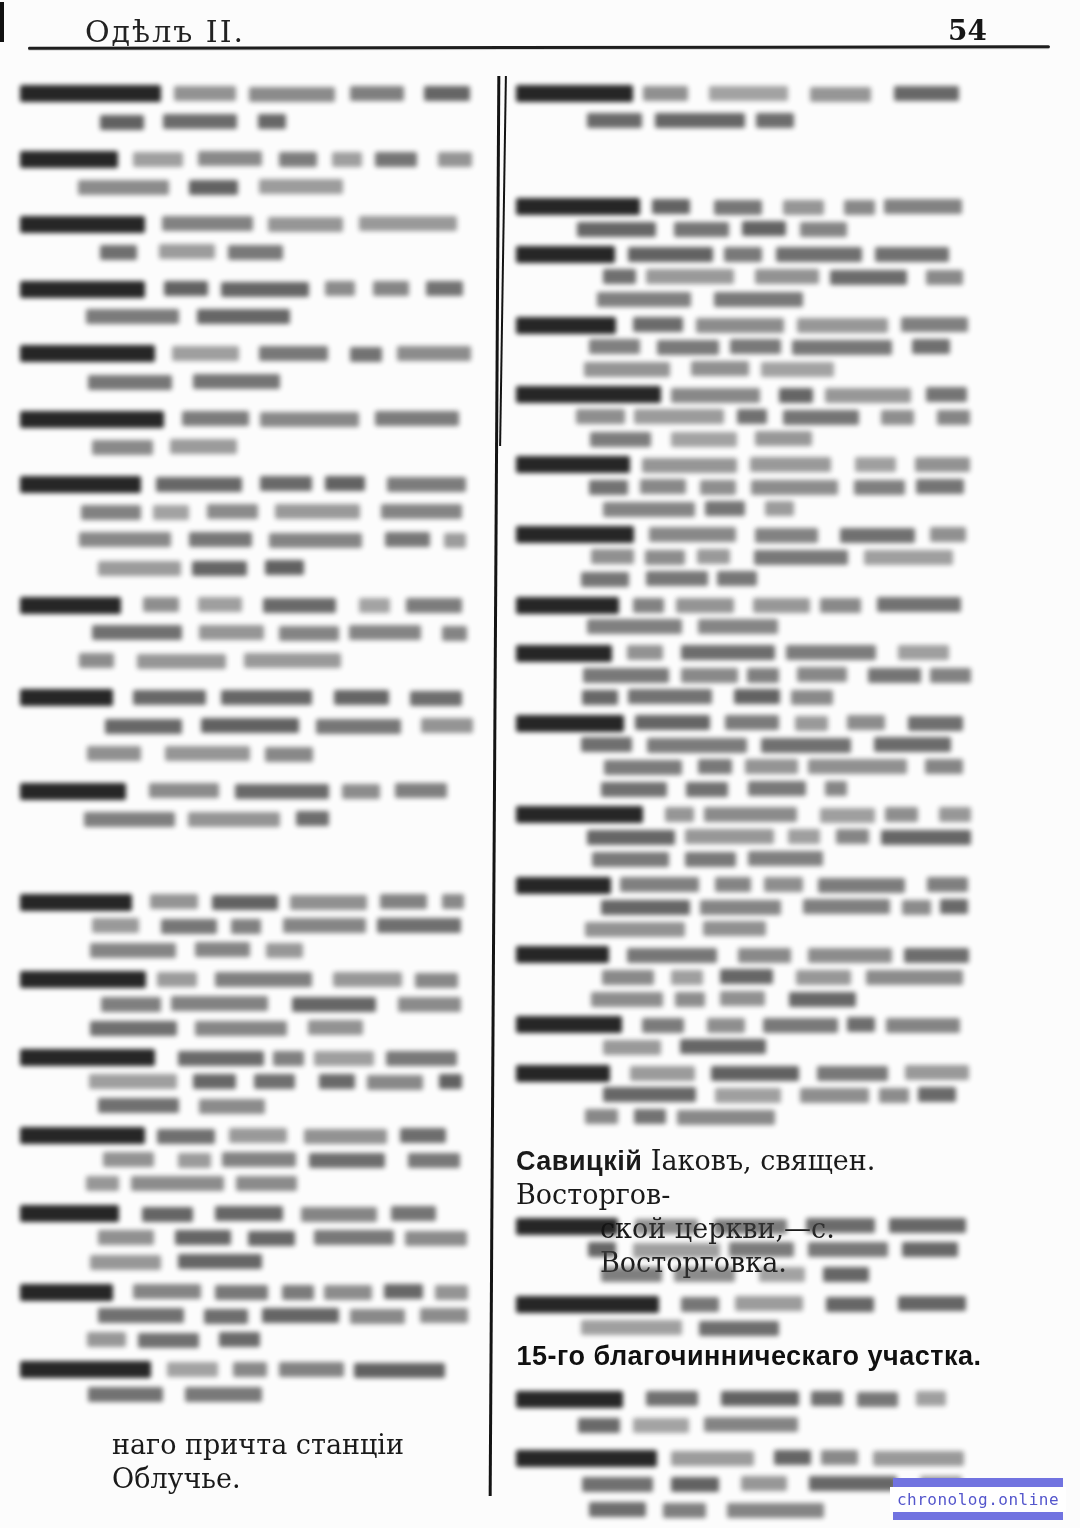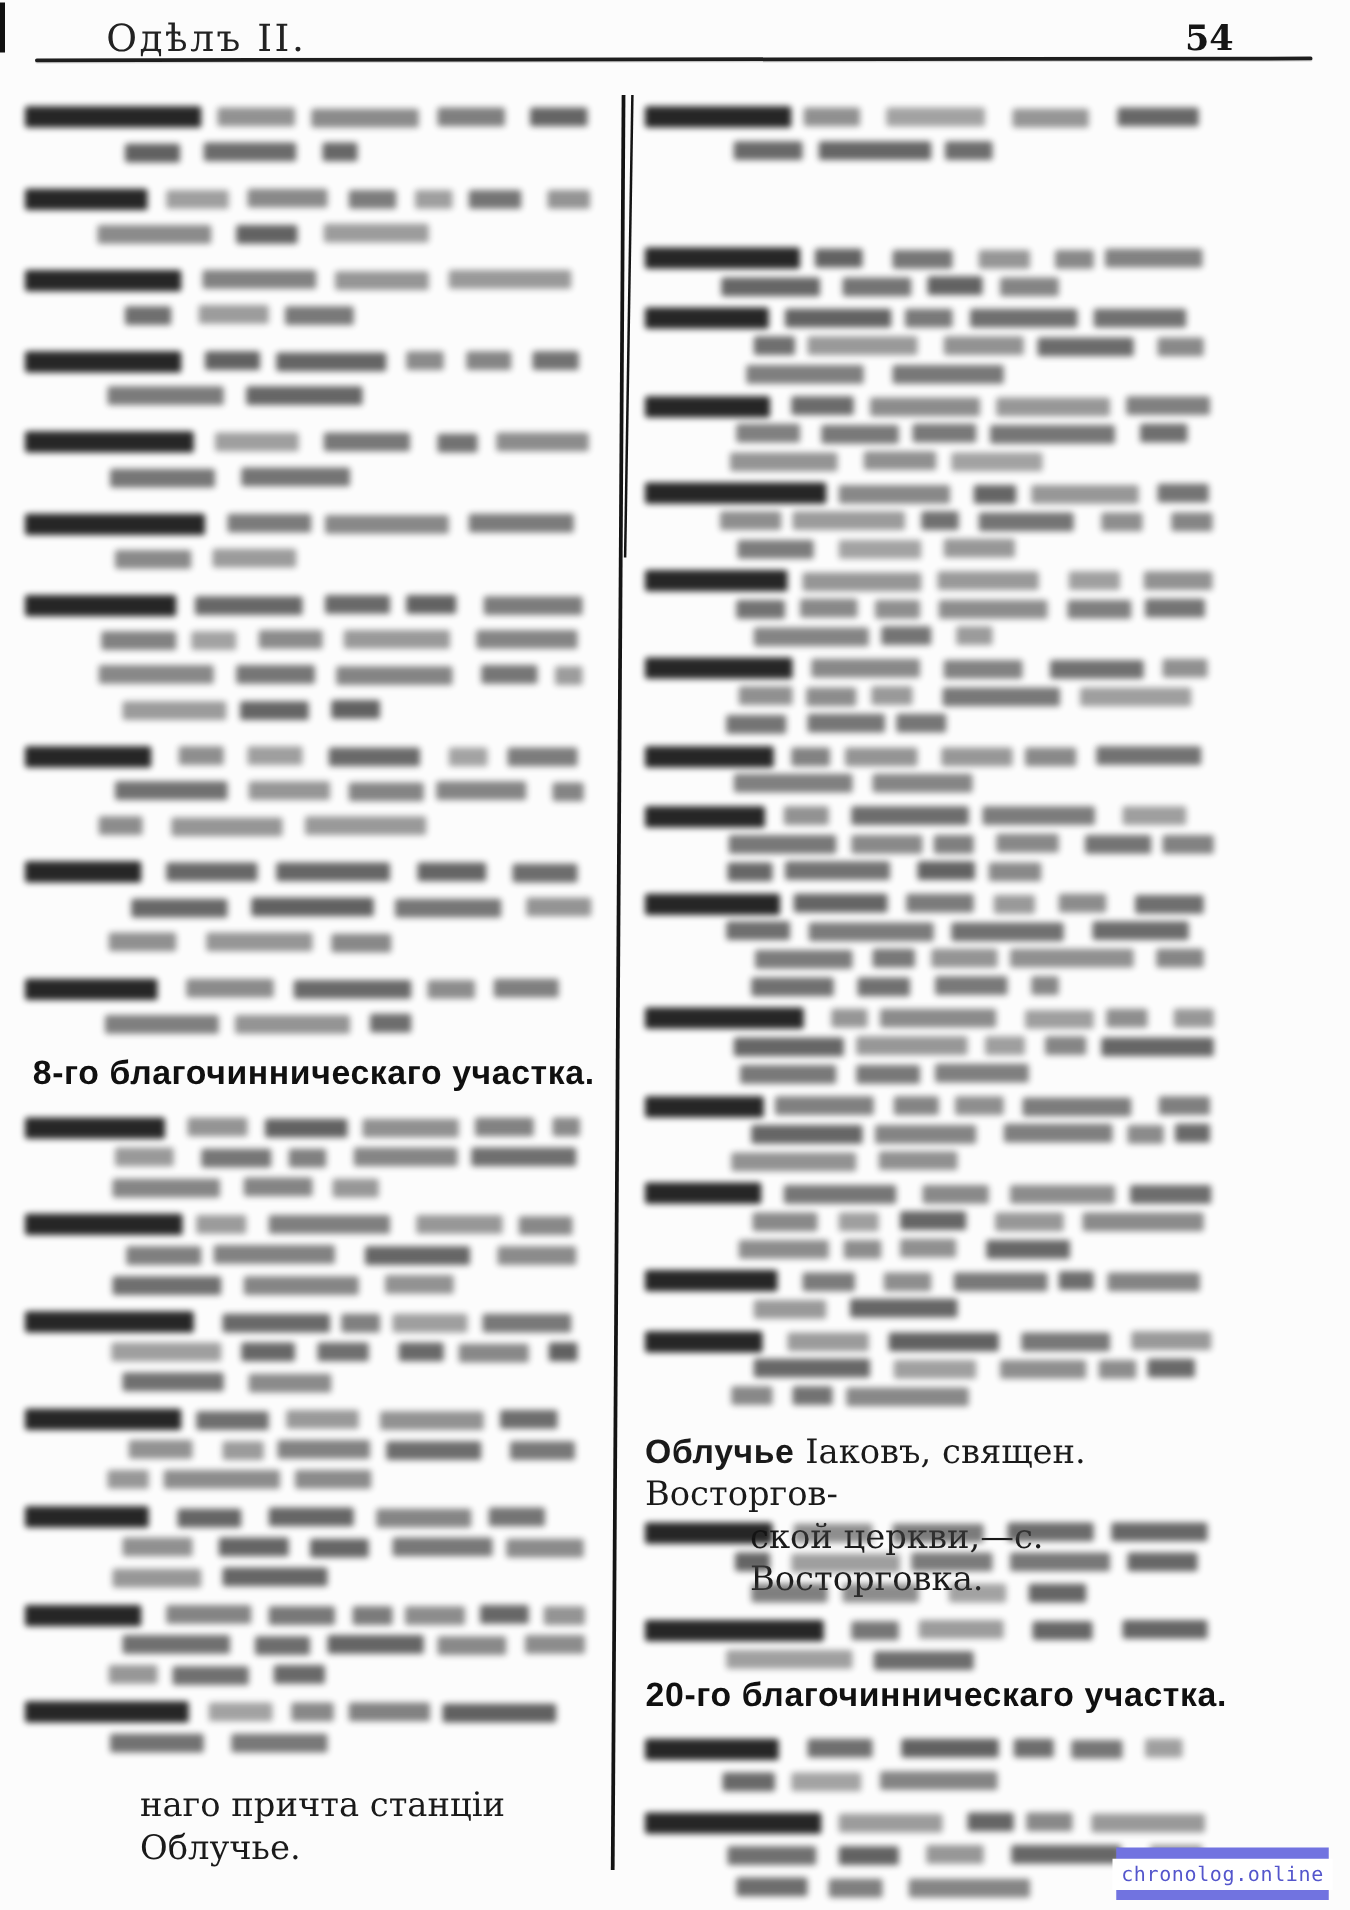--- a/index.html
+++ b/index.html
@@ -265,21 +265,20 @@
             <span class="bar" style="opacity: 0.63; width: 38px; margin-right: 15px; margin-top: 1.2px;"></span>
             <span class="bar" style="opacity: 0.71; width: 52px; margin-right: 16px; margin-top: -1.3px;"></span>
           </div>
           <div class="blur-line" style="height: 28px; padding-left: 64px;">
             <span class="bar" style="opacity: 0.71; width: 91px; margin-right: 13px; margin-top: 0.2px;"></span>
             <span class="bar" style="opacity: 0.59; width: 92px; margin-right: 16px; margin-top: 0.7px;"></span>
             <span class="bar" style="opacity: 0.81; width: 33px; margin-right: 22px; margin-top: -0.4px;"></span>
           </div>
         </div>
       </div>
-      <div class="section-heading" style="top: 843px;">8-го благочинническаго участка.</div>
       <div class="blur-block" style="top: 890px;">
         <div class="blur-entry" style="margin-bottom: 6px;">
           <div class="blur-line" style="height: 24px; padding-left: 0px;">
             <span class="bar lead-bar" style="width: 116px; margin-right: 18px; margin-top: 0.4px;"></span>
             <span class="bar" style="opacity: 0.59; width: 49px; margin-right: 14px; margin-top: -0.1px;"></span>
             <span class="bar" style="opacity: 0.87; width: 68px; margin-right: 12px; margin-top: 0.4px;"></span>
             <span class="bar" style="opacity: 0.61; width: 80px; margin-right: 13px; margin-top: 1.3px;"></span>
             <span class="bar" style="opacity: 0.69; width: 48px; margin-right: 15px; margin-top: -0.6px;"></span>
             <span class="bar" style="opacity: 0.65; width: 23px; margin-right: 18px; margin-top: -1.2px;"></span>
           </div>
@@ -720,21 +719,21 @@
             <span class="bar" style="opacity: 0.83; width: 38px; margin-right: 20px; margin-top: -1.4px;"></span>
           </div>
           <div class="blur-line" style="height: 22px; padding-left: 69px;">
             <span class="bar" style="opacity: 0.66; width: 33px; margin-right: 16px; margin-top: -0.6px;"></span>
             <span class="bar" style="opacity: 0.78; width: 32px; margin-right: 11px; margin-top: -0.5px;"></span>
             <span class="bar" style="opacity: 0.66; width: 98px; margin-right: 12px; margin-top: 1.5px;"></span>
           </div>
         </div>
       </div>
       <div class="clear-entry" style="top: 1144px;">
-        <div><span class="lead">Облучье</span><span> Іаковъ, священ. Восторгов-</span></div>
+        <div><span class="lead">Савицкій</span><span> Іаковъ, священ. Восторгов-</span></div>
         <div style="margin-left: 84px;">ской церкви,—с. Восторговка.</div>
       </div>
       <div class="blur-block" style="top: 1214px;">
         <div class="blur-entry" style="margin-bottom: 6px;">
           <div class="blur-line" style="height: 24px; padding-left: 0px;">
             <span class="bar lead-bar" style="width: 103px; margin-right: 17px; margin-top: 0.8px;"></span>
             <span class="bar" style="opacity: 0.62; width: 63px; margin-right: 16px; margin-top: 1.4px;"></span>
             <span class="bar" style="opacity: 0.73; width: 74px; margin-right: 19px; margin-top: 0.9px;"></span>
             <span class="bar" style="opacity: 0.82; width: 69px; margin-right: 14px; margin-top: -1px;"></span>
             <span class="bar" style="opacity: 0.84; width: 78px; margin-right: 16px; margin-top: -0.5px;"></span>
@@ -760,21 +759,21 @@
             <span class="bar" style="opacity: 0.54; width: 70px; margin-right: 23px; margin-top: -0.9px;"></span>
             <span class="bar" style="opacity: 0.85; width: 50px; margin-right: 24px; margin-top: 0.4px;"></span>
             <span class="bar" style="opacity: 0.86; width: 70px; margin-right: 16px; margin-top: -0.5px;"></span>
           </div>
           <div class="blur-line" style="height: 24px; padding-left: 65px;">
             <span class="bar" style="opacity: 0.52; width: 101px; margin-right: 17px; margin-top: -1.5px;"></span>
             <span class="bar" style="opacity: 0.81; width: 80px; margin-right: 17px; margin-top: 0px;"></span>
           </div>
         </div>
       </div>
-      <div class="section-heading" style="top: 1341px;">20-го благочинническаго участка.</div>
+      <div class="section-heading" style="top: 1341px;">15-го благочинническаго участка.</div>
       <div class="blur-block" style="top: 1386px;">
         <div class="blur-entry" style="margin-bottom: 7px;">
           <div class="blur-line" style="height: 26px; padding-left: 0px;">
             <span class="bar lead-bar" style="width: 107px; margin-right: 23px; margin-top: 0.3px;"></span>
             <span class="bar" style="opacity: 0.8; width: 52px; margin-right: 23px; margin-top: -0.2px;"></span>
             <span class="bar" style="opacity: 0.88; width: 78px; margin-right: 12px; margin-top: -0.3px;"></span>
             <span class="bar" style="opacity: 0.81; width: 32px; margin-right: 14px; margin-top: -1.4px;"></span>
             <span class="bar" style="opacity: 0.76; width: 41px; margin-right: 18px; margin-top: 1.3px;"></span>
             <span class="bar" style="opacity: 0.52; width: 30px; margin-right: 13px; margin-top: -0.6px;"></span>
           </div>

